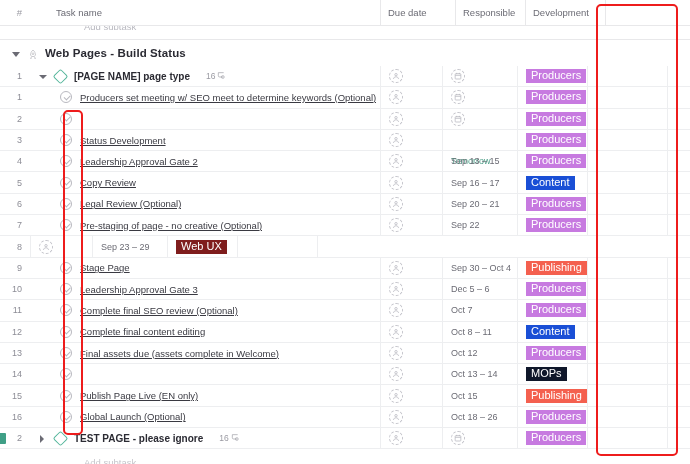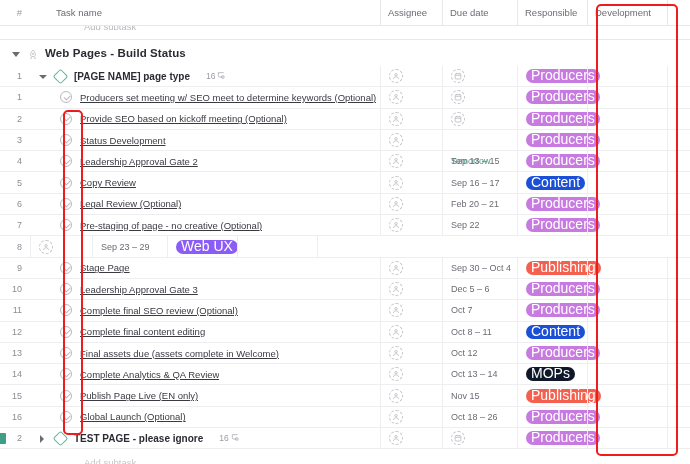--- a/index.html
+++ b/index.html
@@ -154,22 +154,22 @@
   .dash-circle svg { display: block; }
 
   
   .due-text { font-size: 9px; color: #6b6b74; white-space: nowrap; }
   .due-text.soon { color: #4a9d86; margin-top: 41px; }
 
   
   .badge {
     display: inline-block;
     padding: 1px 5px 2px 5px;
-    border-radius: 7px;
-    font-size: 14px;
+    border-radius: 0;
+    font-size: 11px;
     line-height: 11px;
     white-space: nowrap;
     color: #ffffff;
   }
 
   
   .annot {
     position: absolute;
     border: 2px solid #ee1c1c;
     border-radius: 5px;
@@ -193,21 +193,20 @@
   }
 </style>
 </head>
 <body>
 
 <div id="app">
 
   <div class="hdr">
     <div class="col-num">#</div>
     <div class="col-name">Task name</div>
-    <div class="col-asg sep">Assignee</div>
     <div class="col-due sep">Due date</div>
     <div class="col-resp sep">Responsible</div>
     <div class="col-dep sep">Development</div>
     <div class="col-tail sep"></div>
   </div>
 
   <div class="ghost-row">
     <span class="ghost-text">Add subtask</span>
   </div>
 
@@ -285,21 +284,20 @@
         <div class="col-resp cell-border cell-center">
           <span class="badge" style="background: rgb(199, 122, 224);">Producers</span>
         </div>
         <div class="col-dep cell-border"></div>
         <div class="col-tail cell-border"></div>
       </div>
       <div class="row">
         <div class="col-num">2</div>
         <div class="col-name name-cell indent-sub">
           <span class="check-circle"></span>
-          <span class="task-text">Provide SEO based on kickoff meeting (Optional)</span>
         </div>
         <div class="col-asg cell-border cell-center">
           <span class="dash-circle">
             <svg width="8" height="8" viewBox="0 0 24 24" fill="none" stroke="currentColor" stroke-width="2.2">
               <circle cx="12" cy="8" r="3.6"></circle>
               <path d="M4.5 21c0-4.2 3.4-6.6 7.5-6.6s7.5 2.4 7.5 6.6"></path>
             </svg>
           </span>
         </div>
         <div class="col-due cell-border cell-center">
@@ -393,21 +391,21 @@
         </div>
         <div class="col-asg cell-border cell-center">
           <span class="dash-circle">
             <svg width="8" height="8" viewBox="0 0 24 24" fill="none" stroke="currentColor" stroke-width="2.2">
               <circle cx="12" cy="8" r="3.6"></circle>
               <path d="M4.5 21c0-4.2 3.4-6.6 7.5-6.6s7.5 2.4 7.5 6.6"></path>
             </svg>
           </span>
         </div>
         <div class="col-due cell-border cell-center">
-          <span class="due-text">Feb 20 – 21</span>
+          <span class="due-text">Sep 20 – 21</span>
         </div>
         <div class="col-resp cell-border cell-center">
           <span class="badge" style="background: rgb(199, 122, 224);">Producers</span>
         </div>
         <div class="col-dep cell-border"></div>
         <div class="col-tail cell-border"></div>
       </div>
       <div class="row">
         <div class="col-num">7</div>
         <div class="col-name name-cell indent-sub">
@@ -438,21 +436,21 @@
             <svg width="8" height="8" viewBox="0 0 24 24" fill="none" stroke="currentColor" stroke-width="2.2">
               <circle cx="12" cy="8" r="3.6"></circle>
               <path d="M4.5 21c0-4.2 3.4-6.6 7.5-6.6s7.5 2.4 7.5 6.6"></path>
             </svg>
           </span>
         </div>
         <div class="col-due cell-border cell-center">
           <span class="due-text">Sep 23 – 29</span>
         </div>
         <div class="col-resp cell-border cell-center">
-          <span class="badge" style="background: #8b5cf6;">Web UX</span>
+          <span class="badge" style="background: #7f1d1d;">Web UX</span>
         </div>
         <div class="col-dep cell-border"></div>
         <div class="col-tail cell-border"></div>
       </div>
       <div class="row">
         <div class="col-num">9</div>
         <div class="col-name name-cell indent-sub">
           <span class="check-circle"></span>
           <span class="task-text">Stage Page</span>
         </div>
@@ -562,21 +560,20 @@
         <div class="col-resp cell-border cell-center">
           <span class="badge" style="background: rgb(199, 122, 224);">Producers</span>
         </div>
         <div class="col-dep cell-border"></div>
         <div class="col-tail cell-border"></div>
       </div>
       <div class="row">
         <div class="col-num">14</div>
         <div class="col-name name-cell indent-sub">
           <span class="check-circle"></span>
-          <span class="task-text">Complete Analytics &amp; QA Review</span>
         </div>
         <div class="col-asg cell-border cell-center">
           <span class="dash-circle">
             <svg width="8" height="8" viewBox="0 0 24 24" fill="none" stroke="currentColor" stroke-width="2.2">
               <circle cx="12" cy="8" r="3.6"></circle>
               <path d="M4.5 21c0-4.2 3.4-6.6 7.5-6.6s7.5 2.4 7.5 6.6"></path>
             </svg>
           </span>
         </div>
         <div class="col-due cell-border cell-center">
@@ -596,21 +593,21 @@
         </div>
         <div class="col-asg cell-border cell-center">
           <span class="dash-circle">
             <svg width="8" height="8" viewBox="0 0 24 24" fill="none" stroke="currentColor" stroke-width="2.2">
               <circle cx="12" cy="8" r="3.6"></circle>
               <path d="M4.5 21c0-4.2 3.4-6.6 7.5-6.6s7.5 2.4 7.5 6.6"></path>
             </svg>
           </span>
         </div>
         <div class="col-due cell-border cell-center">
-          <span class="due-text">Nov 15</span>
+          <span class="due-text">Oct 15</span>
         </div>
         <div class="col-resp cell-border cell-center">
           <span class="badge" style="background: rgb(244, 96, 79);">Publishing</span>
         </div>
         <div class="col-dep cell-border"></div>
         <div class="col-tail cell-border"></div>
       </div>
       <div class="row">
         <div class="col-num">16</div>
         <div class="col-name name-cell indent-sub">

